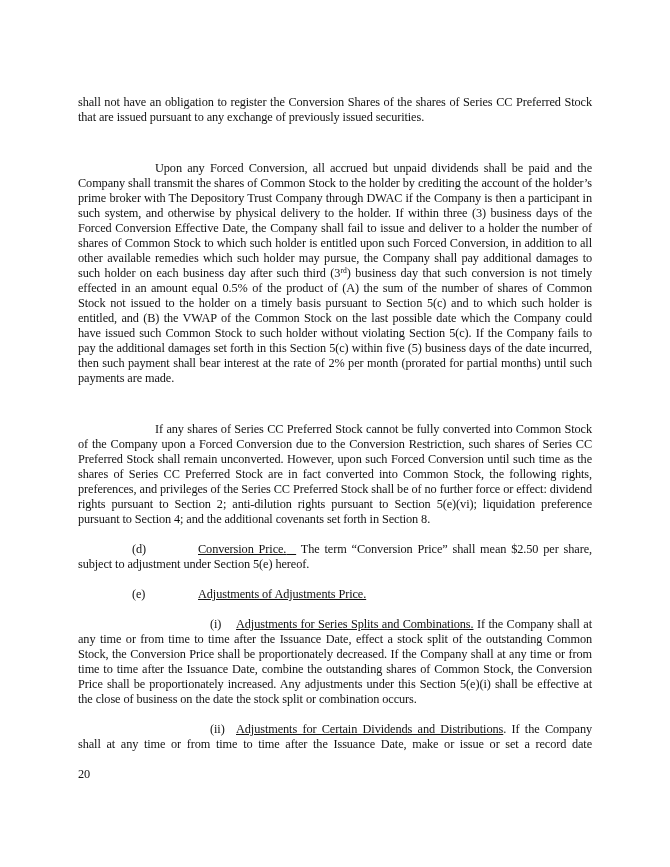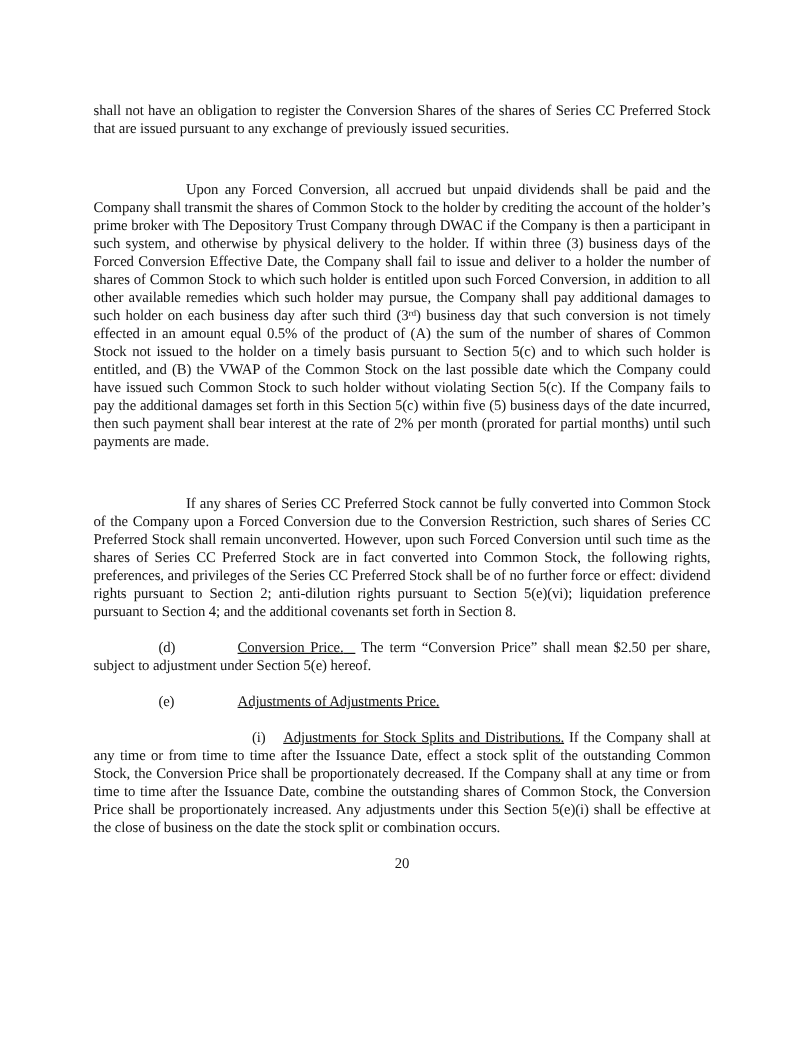--- a/index.html
+++ b/index.html
@@ -15,21 +15,21 @@
     overflow: hidden;
     font-family: "Liberation Serif", serif;
     font-size: 12.3px;
     line-height: 15px;
     color: #121212;
     letter-spacing: -0.1px;
   }
   .content {
     position: absolute;
     left: 78px;
-    top: 85px;
+    top: 95px;
     width: 514px;
   }
   .para {
     margin: 0 0 15px 0;
     text-align: justify;
   }
   .indented { text-indent: 77px; margin-top: 36px; }
   .item-l1 { text-indent: 27px; }
   .item-l2 { text-indent: 66px; }
   .justify-last { text-align-last: justify; }
@@ -40,41 +40,42 @@
   .u-ext { text-decoration: underline; }
   .u-ext::before { content: "\00a0\00a0"; }
   sup {
     font-size: 0.62em;
     line-height: 0;
     vertical-align: 0.5em;
     letter-spacing: 0;
   }
   .footer {
     margin-top: 15px;
-    text-align: center;
+    text-align: left;
     text-indent: 0;
   }
 </style>
 </head>
 <body>
 
 <div class="page">
   <div class="content">
 
     <p class="para">shall not have an obligation to register the Conversion Shares of the shares of Series CC Preferred Stock that are issued pursuant to any exchange of previously issued securities.</p>
 
     <p class="para indented"><span>Upon any Forced Conversion, all accrued but unpaid dividends shall be paid and the Company shall transmit the shares of Common Stock to the holder by crediting the account of the holder’s prime broker with The Depository Trust Company through DWAC if the Company is then a participant in such system, and otherwise by physical delivery to the holder.  If within three (3) business days of the Forced Conversion Effective Date, the Company shall fail to issue and deliver to a holder the number of shares of Common Stock to which such holder is entitled upon such Forced Conversion, in addition to all other available remedies which such holder may pursue, the Company shall pay additional damages to such holder on each business day after such third (3</span><sup>rd</sup><span>) business day that such conversion is not timely effected in an amount equal 0.5% of the product of (A) the sum of the number of shares of Common Stock not issued to the holder on a timely basis pursuant to Section 5(c) and to which such holder is entitled, and (B) the VWAP of the Common Stock on the last possible date which the Company could have issued such Common Stock to such holder without violating Section 5(c).  If the Company fails to pay the additional damages set forth in this Section 5(c) within five (5) business days of the date incurred, then such payment shall bear interest at the rate of 2% per month (prorated for partial months) until such payments are made.</span></p>
 
     <p class="para indented">If any shares of Series CC Preferred Stock cannot be fully converted into Common Stock of the Company upon a Forced Conversion due to the Conversion Restriction, such shares of Series CC Preferred Stock shall remain unconverted.  However, upon such Forced Conversion until such time as the shares of Series CC Preferred Stock are in fact converted into Common Stock, the following rights, preferences, and privileges of the Series CC Preferred Stock shall be of no further force or effect: dividend rights pursuant to Section 2; anti-dilution rights pursuant to Section 5(e)(vi); liquidation preference pursuant to Section 4; and the additional covenants set forth in Section 8.</p>
 
     <p class="para item-l1"><span class="lbl lbl-l1">(d)</span><span class="u">Conversion Price.</span><span class="u-ext"></span>
       <span>The term “Conversion Price” shall mean $2.50 per share, subject to adjustment under Section 5(e) hereof.</span></p>
 
     <p class="para item-l1"><span class="lbl lbl-l1">(e)</span><span class="u">Adjustments of Adjustments Price.</span></p>
 
-    <p class="para item-l2"><span class="lbl lbl-l2">(i)</span><span class="u">Adjustments for Stock Splits and Distributions.</span>
+    <p class="para item-l2"><span class="lbl lbl-l2">(i)</span><span class="u">Adjustments for Series Splits and Combinations.</span>
       <span>If the Company shall at any time or from time to time after the Issuance Date, effect a stock split of the outstanding Common Stock, the Conversion Price shall be proportionately decreased.  If the Company shall at any time or from time to time after the Issuance Date, combine the outstanding shares of Common Stock, the Conversion Price shall be proportionately increased.  Any adjustments under this Section 5(e)(i) shall be effective at the close of business on the date the stock split or combination occurs.</span></p>
 
+    <p class="para item-l2 justify-last"><span class="lbl lbl-l2">(ii)</span><span class="u">Adjustments for Certain Dividends and Distributions</span><span>.  If the Company shall at any time or from time to time after the Issuance Date, make or issue or set a record date</span></p>
 
     <div class="footer">20</div>
 
   </div>
 </div>
 
 </body></html>

